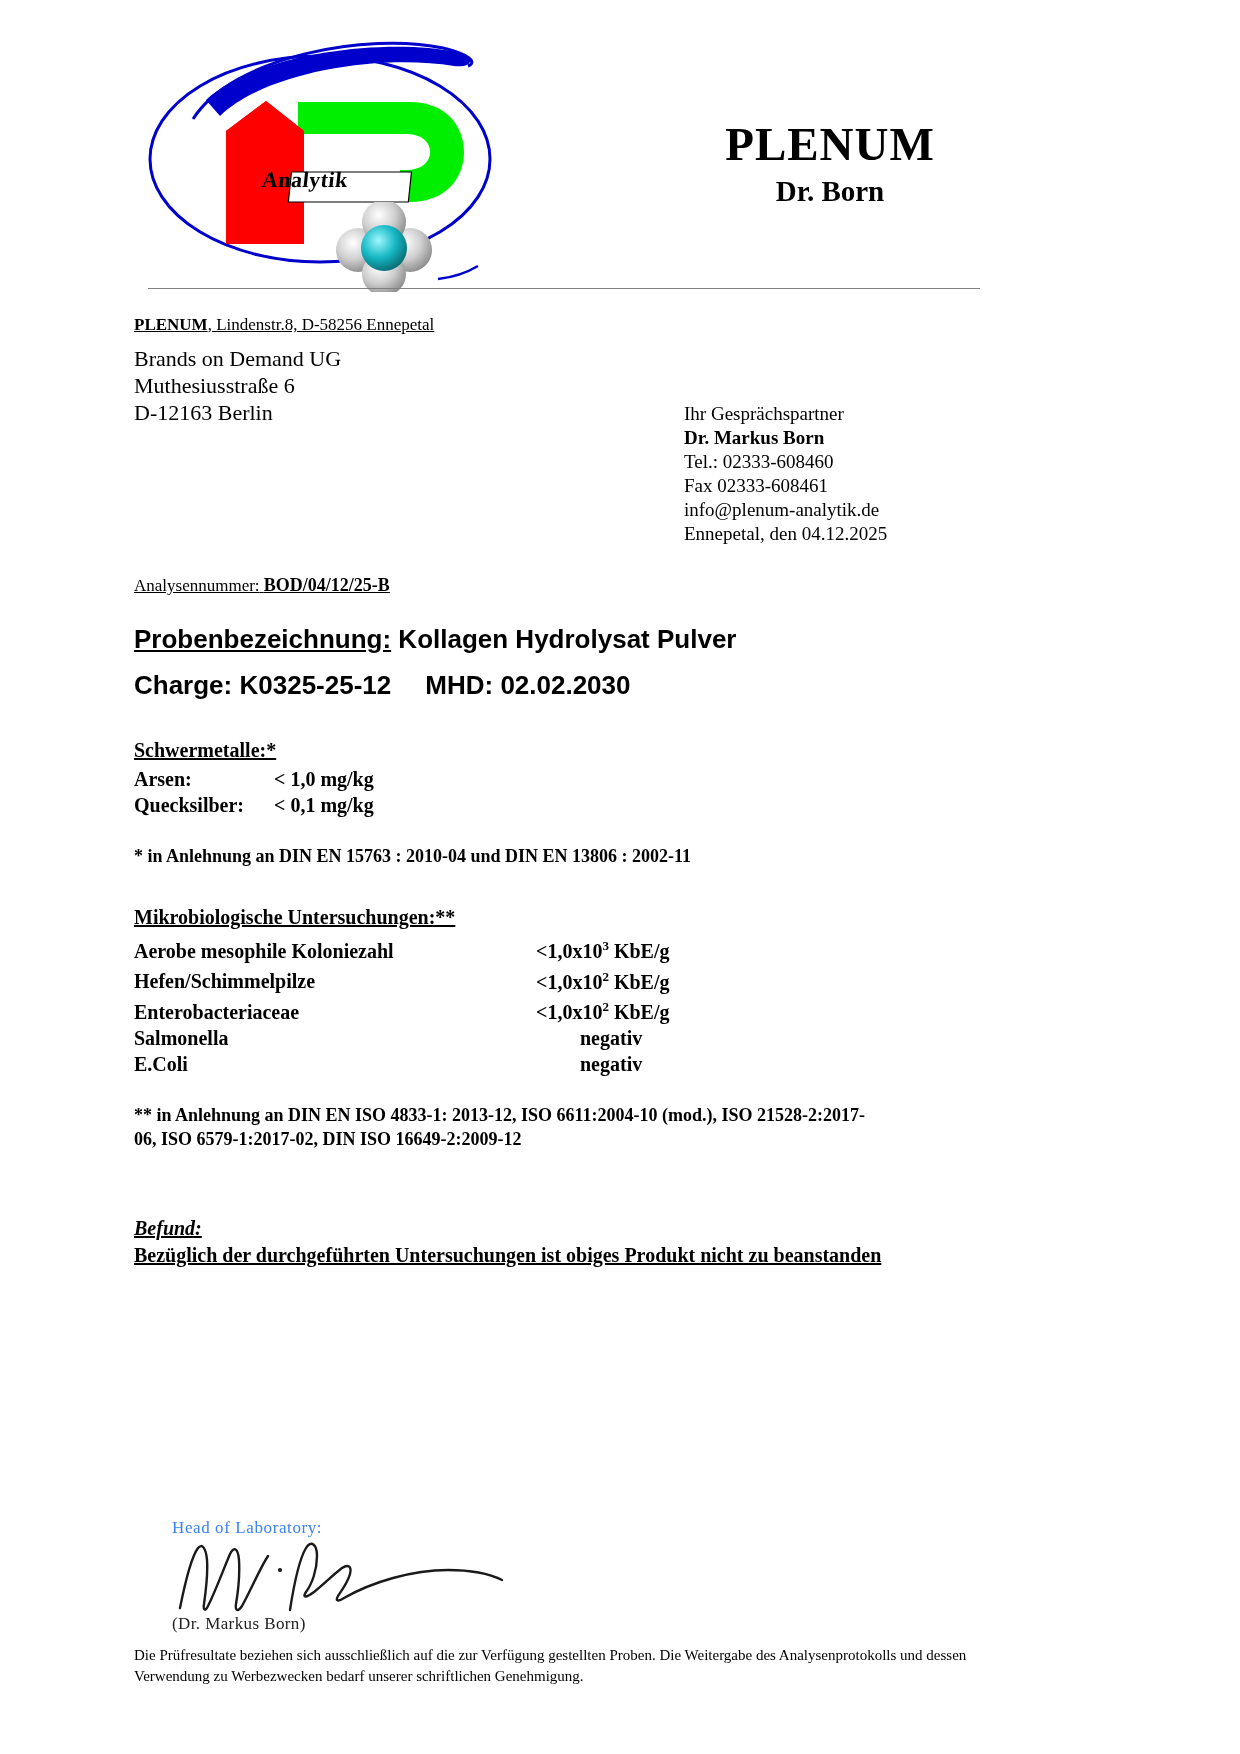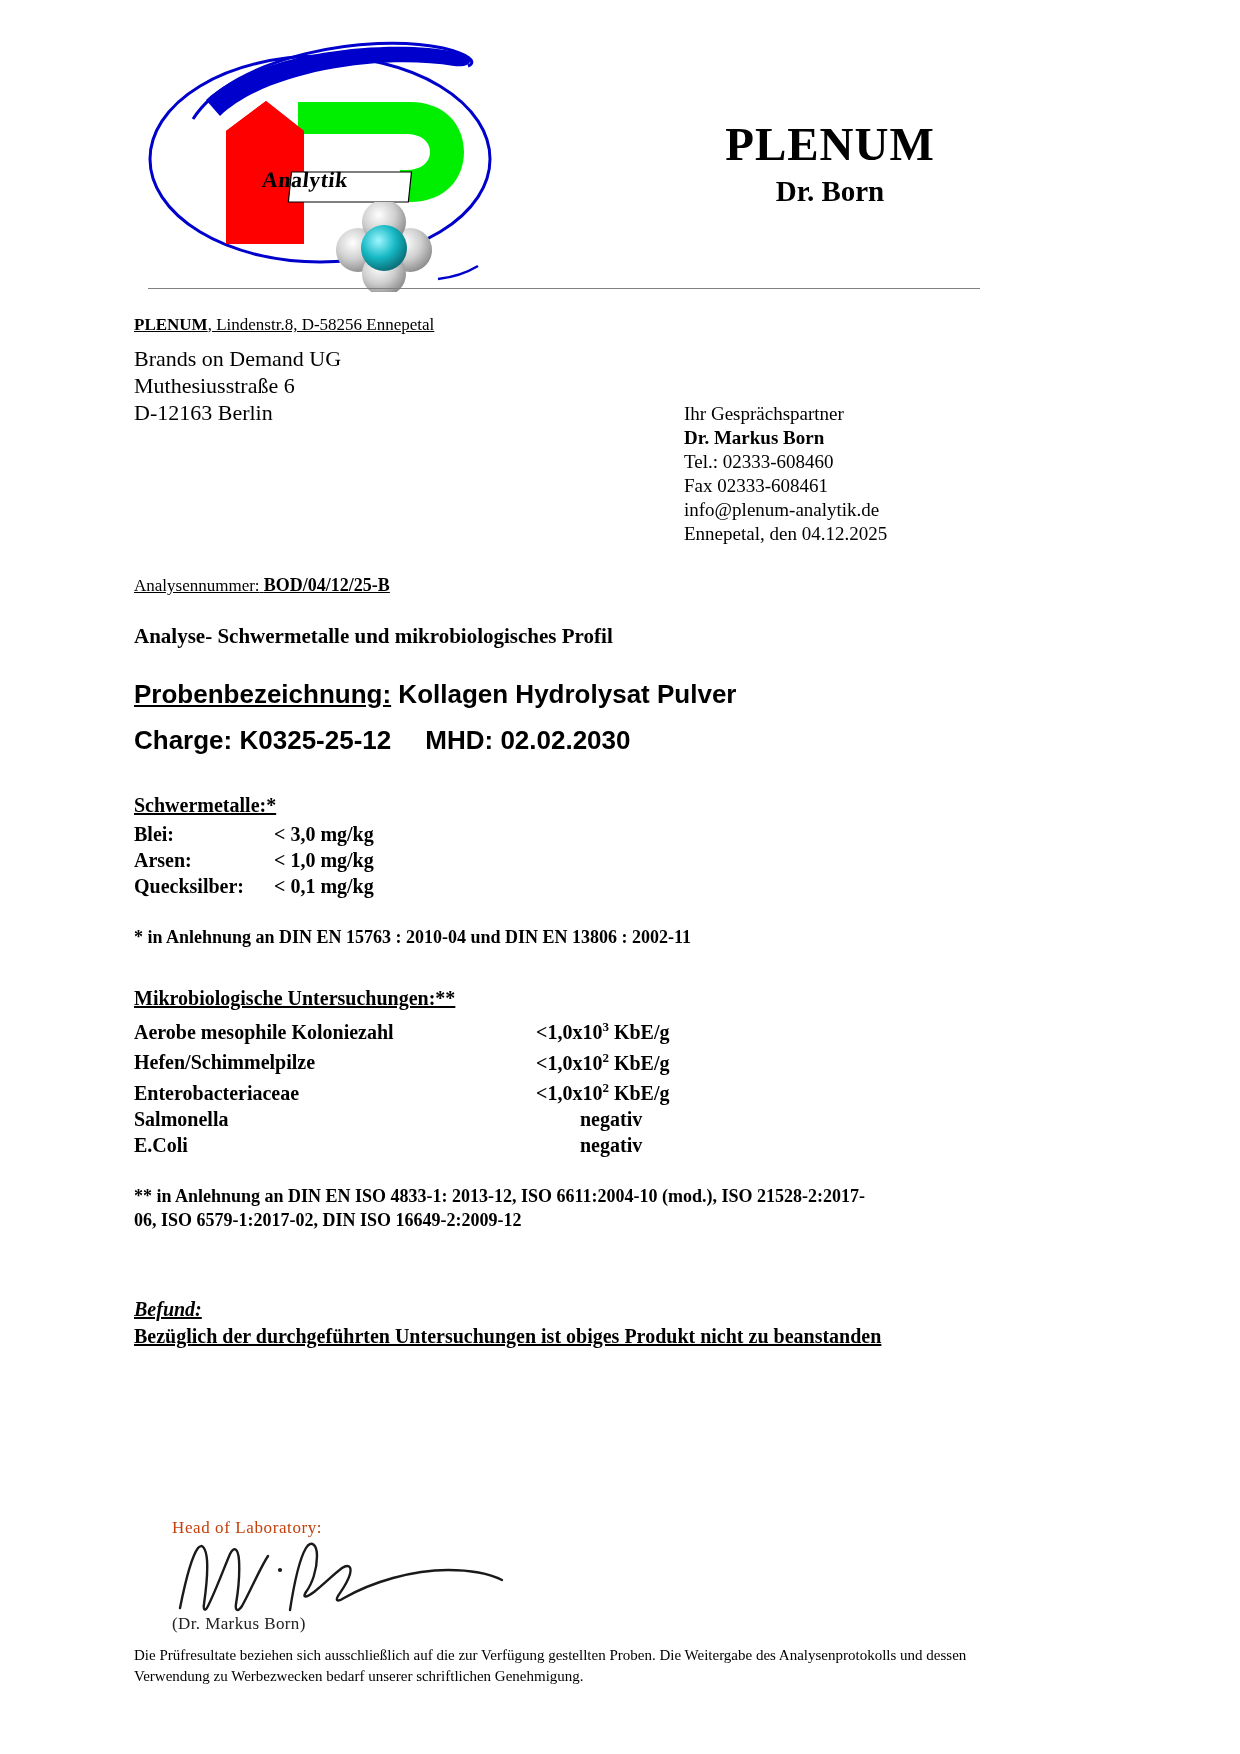--- a/index.html
+++ b/index.html
@@ -188,21 +188,21 @@
     position: absolute;
     left: 172px;
     top: 1518px;
     width: 520px;
     height: 120px;
   }
   .sig-title {
     font-family: "Liberation Serif", "DejaVu Serif", serif;
     font-size: 17px;
     letter-spacing: 0.6px;
-    color: #c2410c;
+    color: #3b82f6;
   }
   .sig-svg { position: absolute; left: 0; top: 16px; }
   .sig-name {
     position: absolute;
     left: 0;
     top: 96px;
     font-size: 17px;
     letter-spacing: 0.4px;
     color: #222;
   }
@@ -294,32 +294,30 @@
     <div>info@plenum-analytik.de</div>
     <div>Ennepetal, den 04.12.2025</div>
   </div>
 
   <div class="body-area">
 
 
     <div class="analysenr"><span>Analysennummer:</span>
       <b>BOD/04/12/25-B</b></div>
 
-    <div class="h-analyse">Analyse- Schwermetalle und mikrobiologisches Profil</div>
 
     <div class="sample-line"><span class="lbl">Probenbezeichnung:</span>
       <span>Kollagen Hydrolysat Pulver</span></div>
 
     <div class="sample-line"><span>Charge:</span>
       <span>K0325-25-12</span><span class="gap"></span><span>MHD:</span>
       <span>02.02.2030</span></div>
 
     <div class="sec-head">Schwermetalle:*</div>
 
-    <div class="metal-row"><span class="name">Blei:</span><span class="val">&lt; 3,0 mg/kg</span></div>
     <div class="metal-row"><span class="name">Arsen:</span><span class="val">&lt; 1,0 mg/kg</span></div>
     <div class="metal-row"><span class="name">Quecksilber:</span><span class="val">&lt; 0,1 mg/kg</span></div>
 
     <div class="footnote">* in Anlehnung an DIN EN 15763 : 2010-04 und DIN EN 13806 : 2002-11</div>
 
     <div class="sec-head">Mikrobiologische Untersuchungen:**</div>
 
     <div class="micro-row"><span class="name" style="width:402px">Aerobe mesophile Koloniezahl</span><span class="val"><span>&lt;1,0x10</span><sup>3</sup><span> KbE/g</span></span></div>
 
     <div class="micro-row"><span class="name" style="width:402px">Hefen/Schimmelpilze</span><span class="val"><span>&lt;1,0x10</span><sup>2</sup><span> KbE/g</span></span></div>

